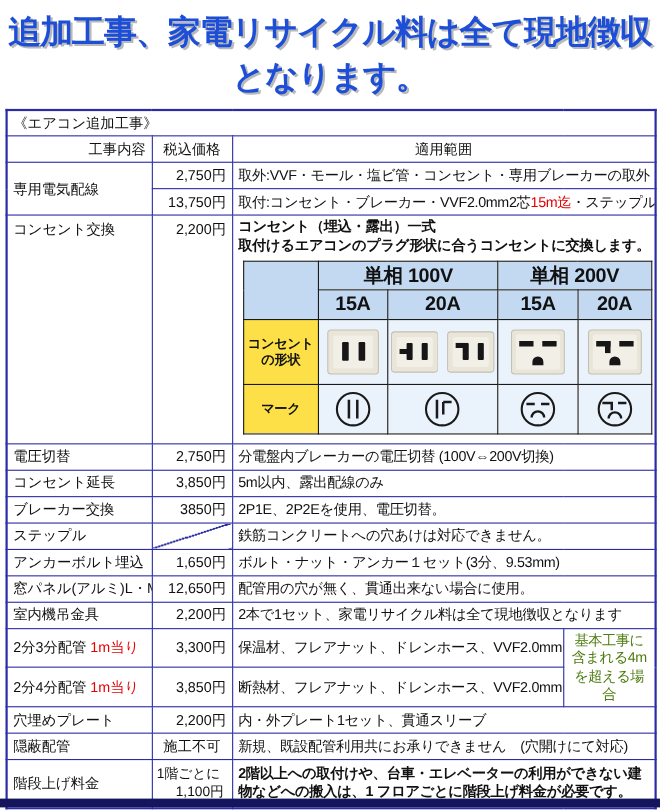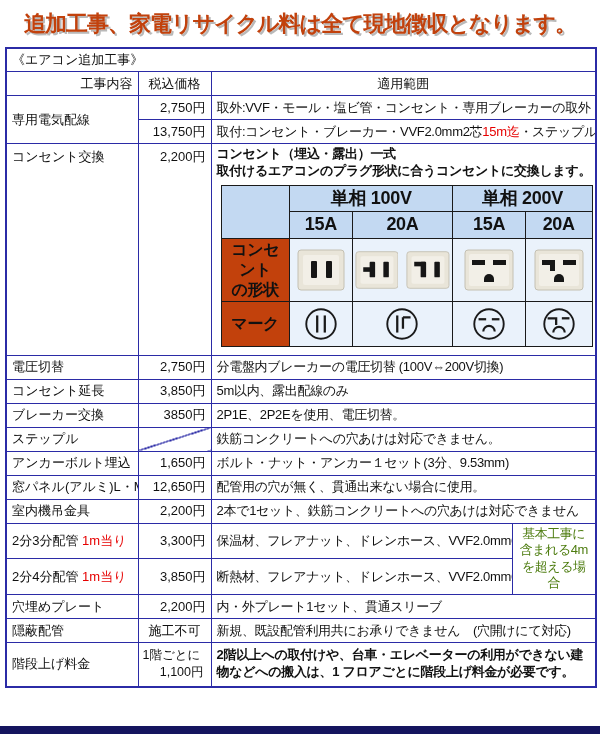--- a/index.html
+++ b/index.html
@@ -3,21 +3,21 @@
 <meta charset="utf-8">
 <style>
   html,body{margin:0;padding:0;}
   body{
     width:600px;height:736px;background:#ffffff;position:relative;
     font-family:"Liberation Sans","DejaVu Sans",sans-serif;color:#111;
     overflow:hidden;
   }
   .title{
     margin:9px 4px 8px 4px;text-align:center;
-    font-size:22px;font-weight:bold;color:#c2410c;letter-spacing:-1px;
+    font-size:30px;font-weight:bold;color:#1d4ed8;letter-spacing:-1px;
     text-shadow:2px 2px 0 #b9b9b9;
   }
   .intro{margin:0 0 6px 12px;font-size:13px;line-height:1.32;color:#111;}
   table.main{
     border-collapse:collapse;table-layout:fixed;
     width:590px;margin:4px 0 0 5px;
     border:2px solid #2b2ba6;
   }
   table.main td{
     border:1px solid #2b2ba6;font-size:13px;padding:2px 5px;
@@ -45,21 +45,21 @@
   
   table.sub{
     border-collapse:collapse;table-layout:fixed;width:372px;
     margin:5px 0 6px 4px;border:1.5px solid #1a1a1a;
   }
   table.sub td{
     border:1px solid #1a1a1a;font-size:18px;text-align:center;
     padding:1px 2px;overflow:hidden;
   }
   table.sub td.hdr{background:#c3d9f2;height:20px;}
-  table.sub td.lbl{background:#c2410c;font-size:16px;line-height:1.25;}
+  table.sub td.lbl{background:#fde047;font-size:12px;line-height:1.25;}
   table.sub td.cell{background:#eaf2fb;}
   table.sub td.dotl{border-left:1px dotted #888;}
   table.sub tr.markr td{border-top:1px dashed #444;}
   .outlets{display:flex;justify-content:center;align-items:center;gap:8px;height:56px;}
   .marks{display:flex;justify-content:center;align-items:center;height:42px;}
   .bottom-bar{
     position:absolute;left:0;bottom:2px;width:600px;height:8px;background:#15155e;
   }
 </style>
 </head>
@@ -263,21 +263,21 @@
 
     <tr class="r">
       <td class="wname">窓パネル(アルミ)L・M</td>
       <td class="price">12,650円</td>
       <td class="scope" colspan="2">配管用の穴が無く、貫通出来ない場合に使用。</td>
     </tr>
 
     <tr class="r">
       <td class="wname">室内機吊金具</td>
       <td class="price">2,200円</td>
-      <td class="scope" colspan="2">2本で1セット、鉄筋コンクリートへの穴あけは対応できません</td>
+      <td class="scope" colspan="2">2本で1セット、家電リサイクル料は全て現地徴収となります</td>
     </tr>
 
     <tr class="r">
       <td class="wname"><span>2分3分配管 </span><span class="red">1m当り</span></td>
       <td class="price">3,300円</td>
       <td class="scope">保温材、フレアナット、ドレンホース、VVF2.0mm6芯迄</td>
       <td class="note" rowspan="2">基本工事に含まれる4mを超える場合</td>
     </tr>
 
     <tr class="r">

